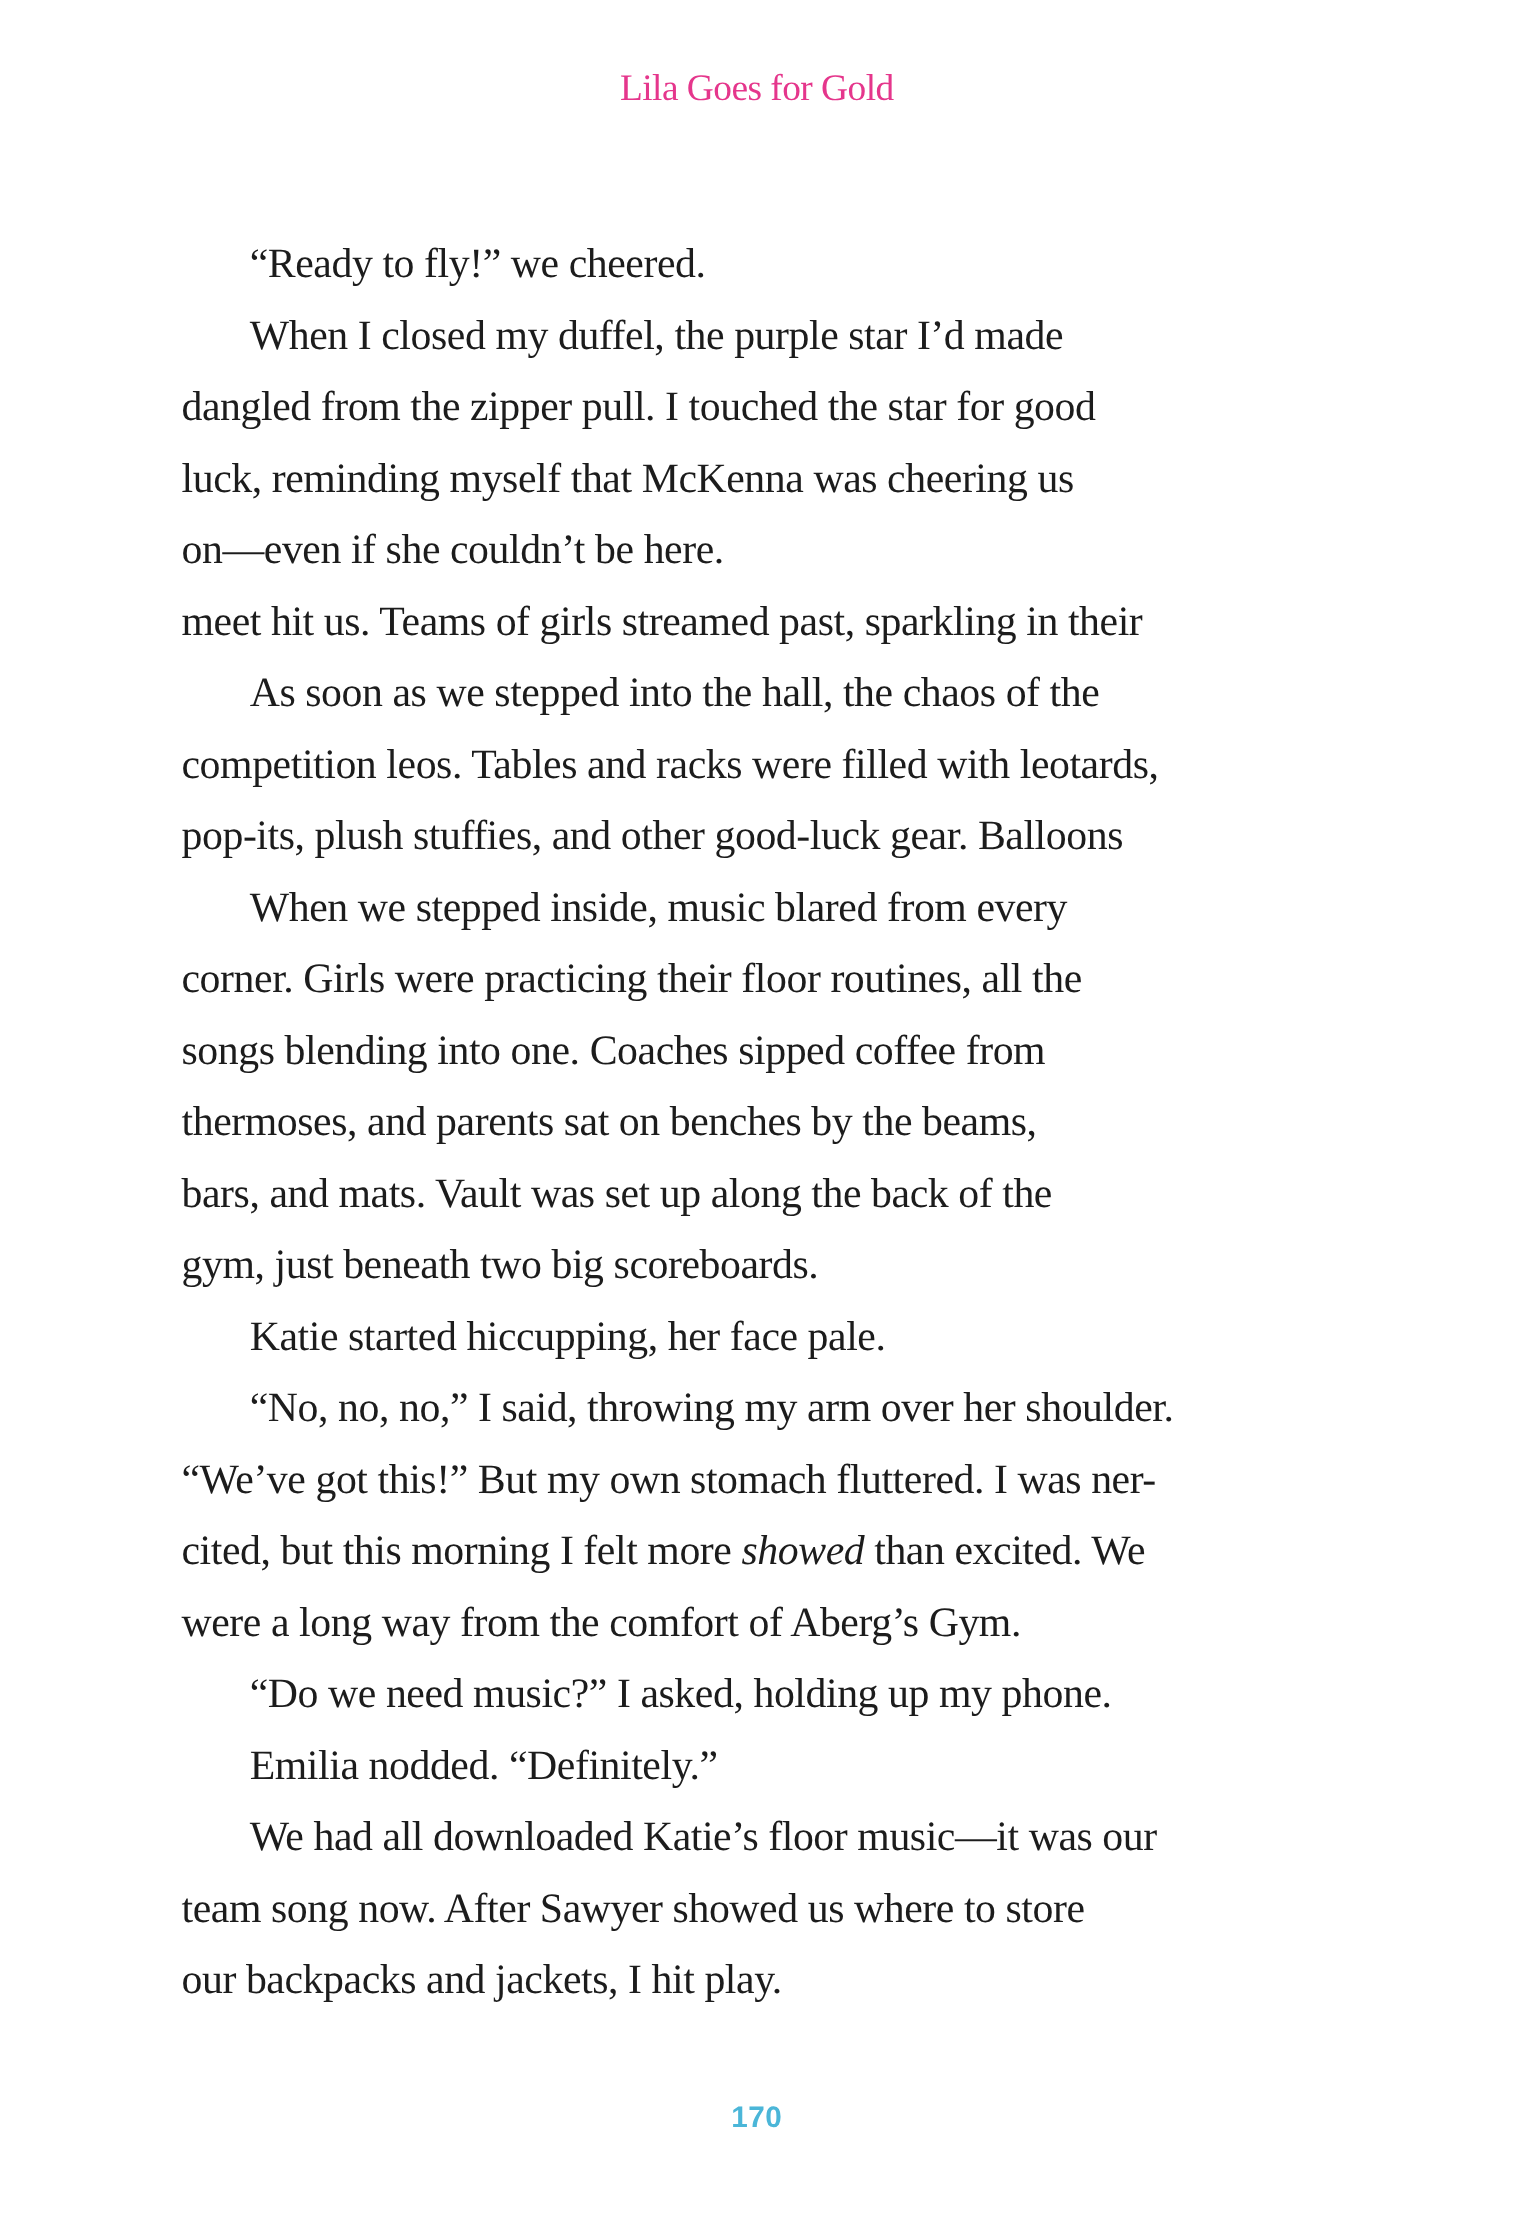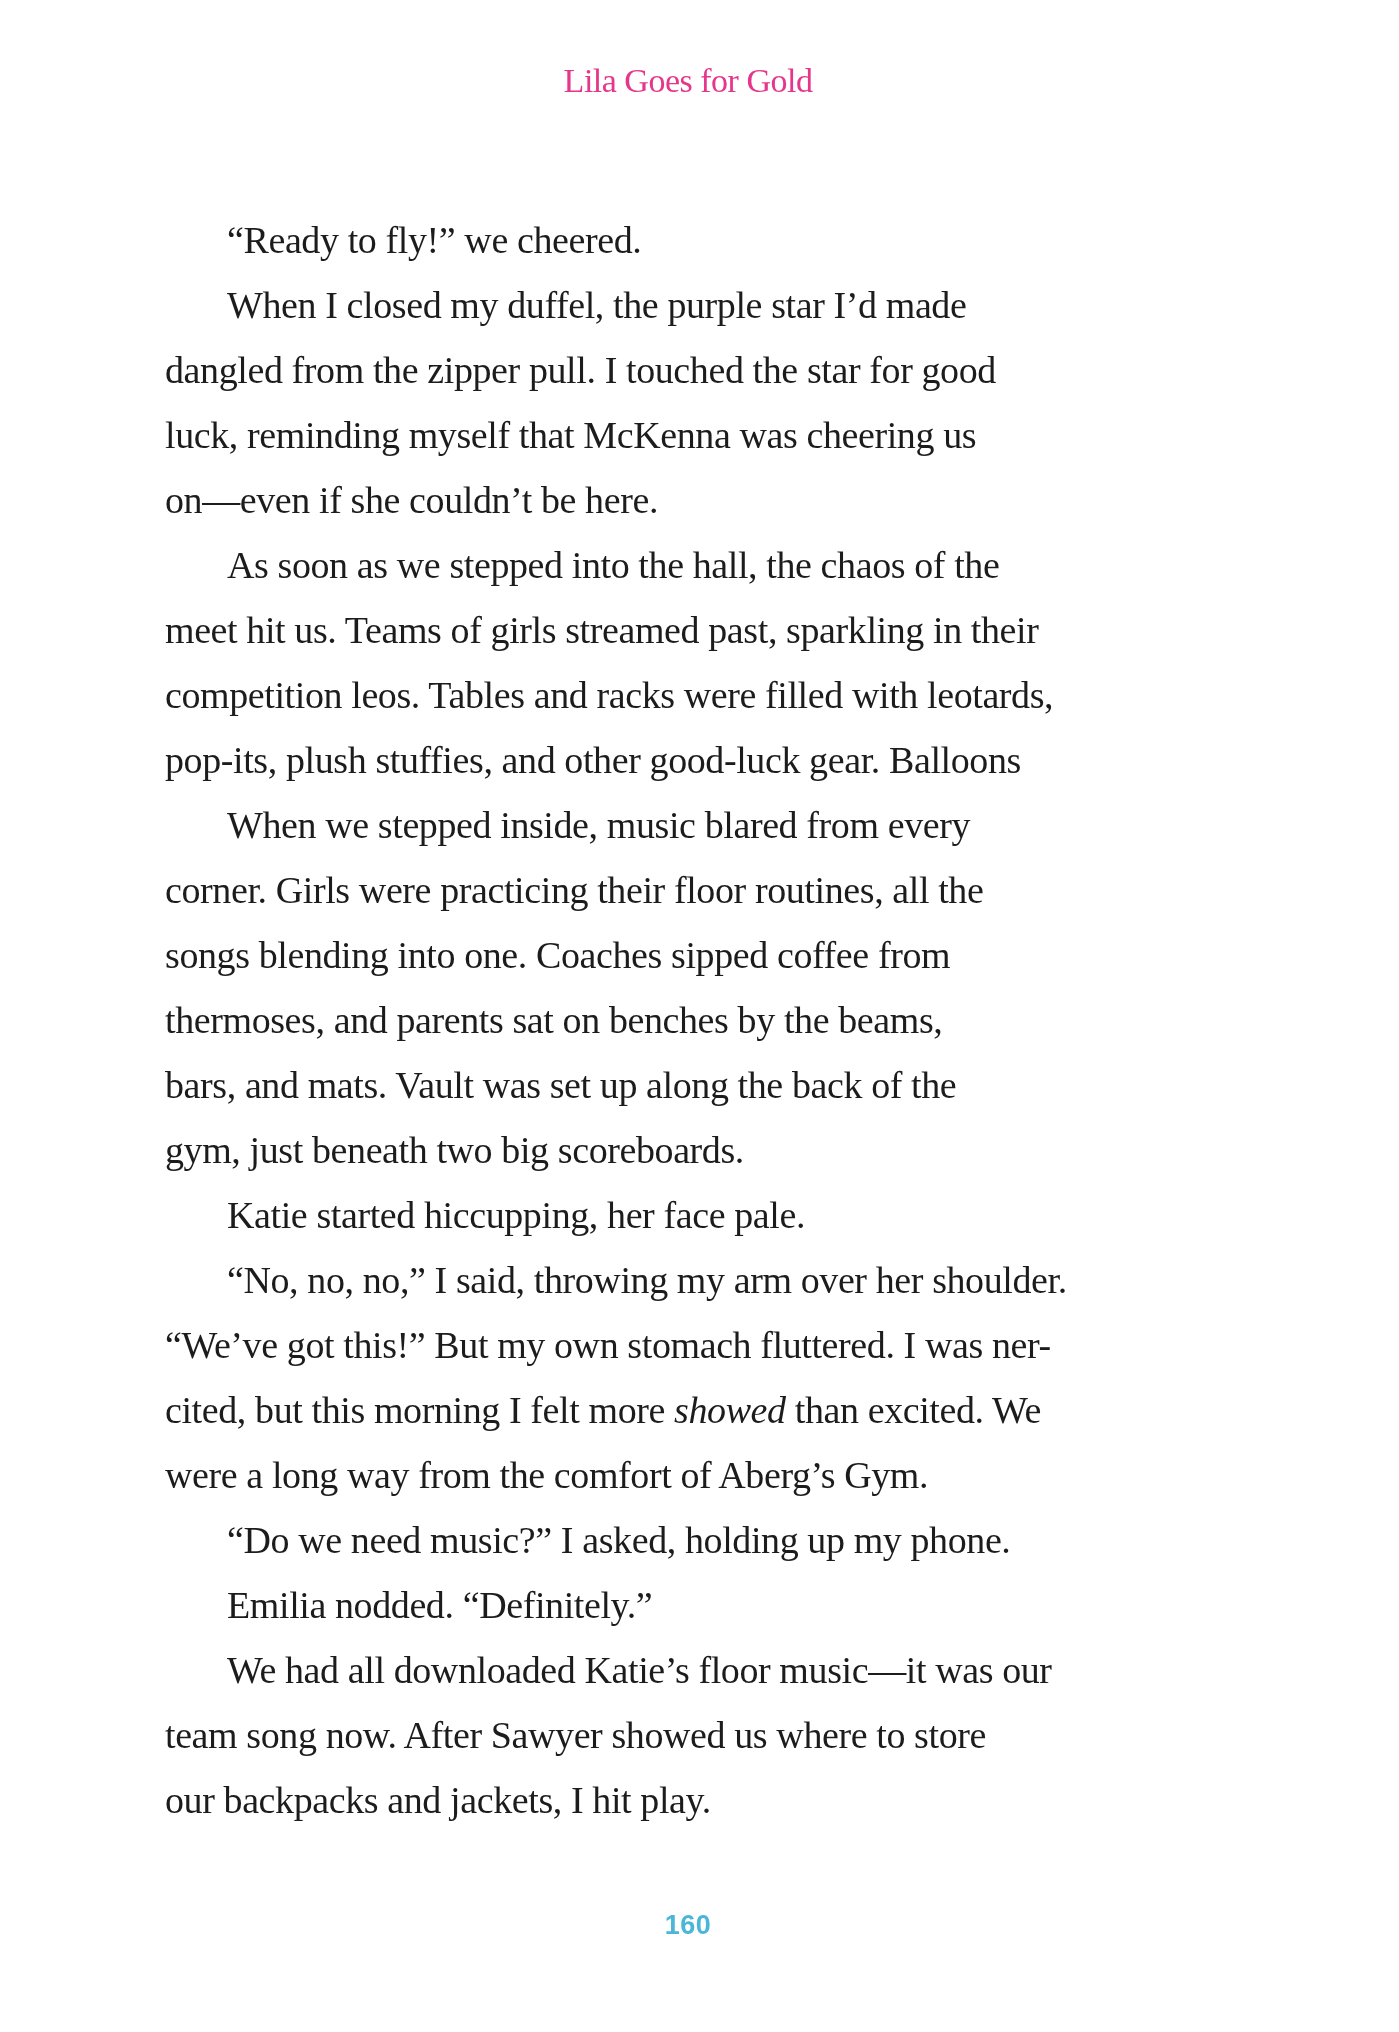--- a/index.html
+++ b/index.html
@@ -67,22 +67,22 @@
   <header class="running-head">
     <span>Lila Goes for Gold</span>
   </header>
 
   <main class="body-text">
       <div class="line indent"><span>“Ready to fly!” we cheered.</span></div>
       <div class="line indent"><span>When I closed my duffel, the purple star I’d made</span></div>
       <div class="line"><span>dangled from the zipper pull. I touched the star for good</span></div>
       <div class="line"><span>luck, reminding myself that McKenna was cheering us</span></div>
       <div class="line"><span>on—even if she couldn’t be here.</span></div>
+      <div class="line"><span>meet hit us. Teams of girls streamed past, sparkling in their</span></div>
       <div class="line indent"><span>As soon as we stepped into the hall, the chaos of the</span></div>
-      <div class="line"><span>meet hit us. Teams of girls streamed past, sparkling in their</span></div>
       <div class="line"><span>competition leos. Tables and racks were filled with leotards,</span></div>
       <div class="line"><span>pop-its, plush stuffies, and other good-luck gear. Balloons</span></div>
       <div class="line indent"><span>When we stepped inside, music blared from every</span></div>
       <div class="line"><span>corner. Girls were practicing their floor routines, all the</span></div>
       <div class="line"><span>songs blending into one. Coaches sipped coffee from</span></div>
       <div class="line"><span>thermoses, and parents sat on benches by the beams,</span></div>
       <div class="line"><span>bars, and mats. Vault was set up along the back of the</span></div>
       <div class="line"><span>gym, just beneath two big scoreboards.</span></div>
       <div class="line indent"><span>Katie started hiccupping, her face pale.</span></div>
       <div class="line indent"><span>“No, no, no,” I said, throwing my arm over her shoulder.</span></div>
@@ -90,16 +90,16 @@
       <div class="line"><span>cited, but this morning I felt more </span><em>showed</em><span> than excited. We</span></div>
       <div class="line"><span>were a long way from the comfort of Aberg’s Gym.</span></div>
       <div class="line indent"><span>“Do we need music?” I asked, holding up my phone.</span></div>
       <div class="line indent"><span>Emilia nodded. “Definitely.”</span></div>
       <div class="line indent"><span>We had all downloaded Katie’s floor music—it was our</span></div>
       <div class="line"><span>team song now. After Sawyer showed us where to store</span></div>
       <div class="line"><span>our backpacks and jackets, I hit play.</span></div>
     </main>
 
   <footer class="page-number">
-    <span>160</span>
+    <span>170</span>
   </footer>
 
 </div>
 
 </body></html>

